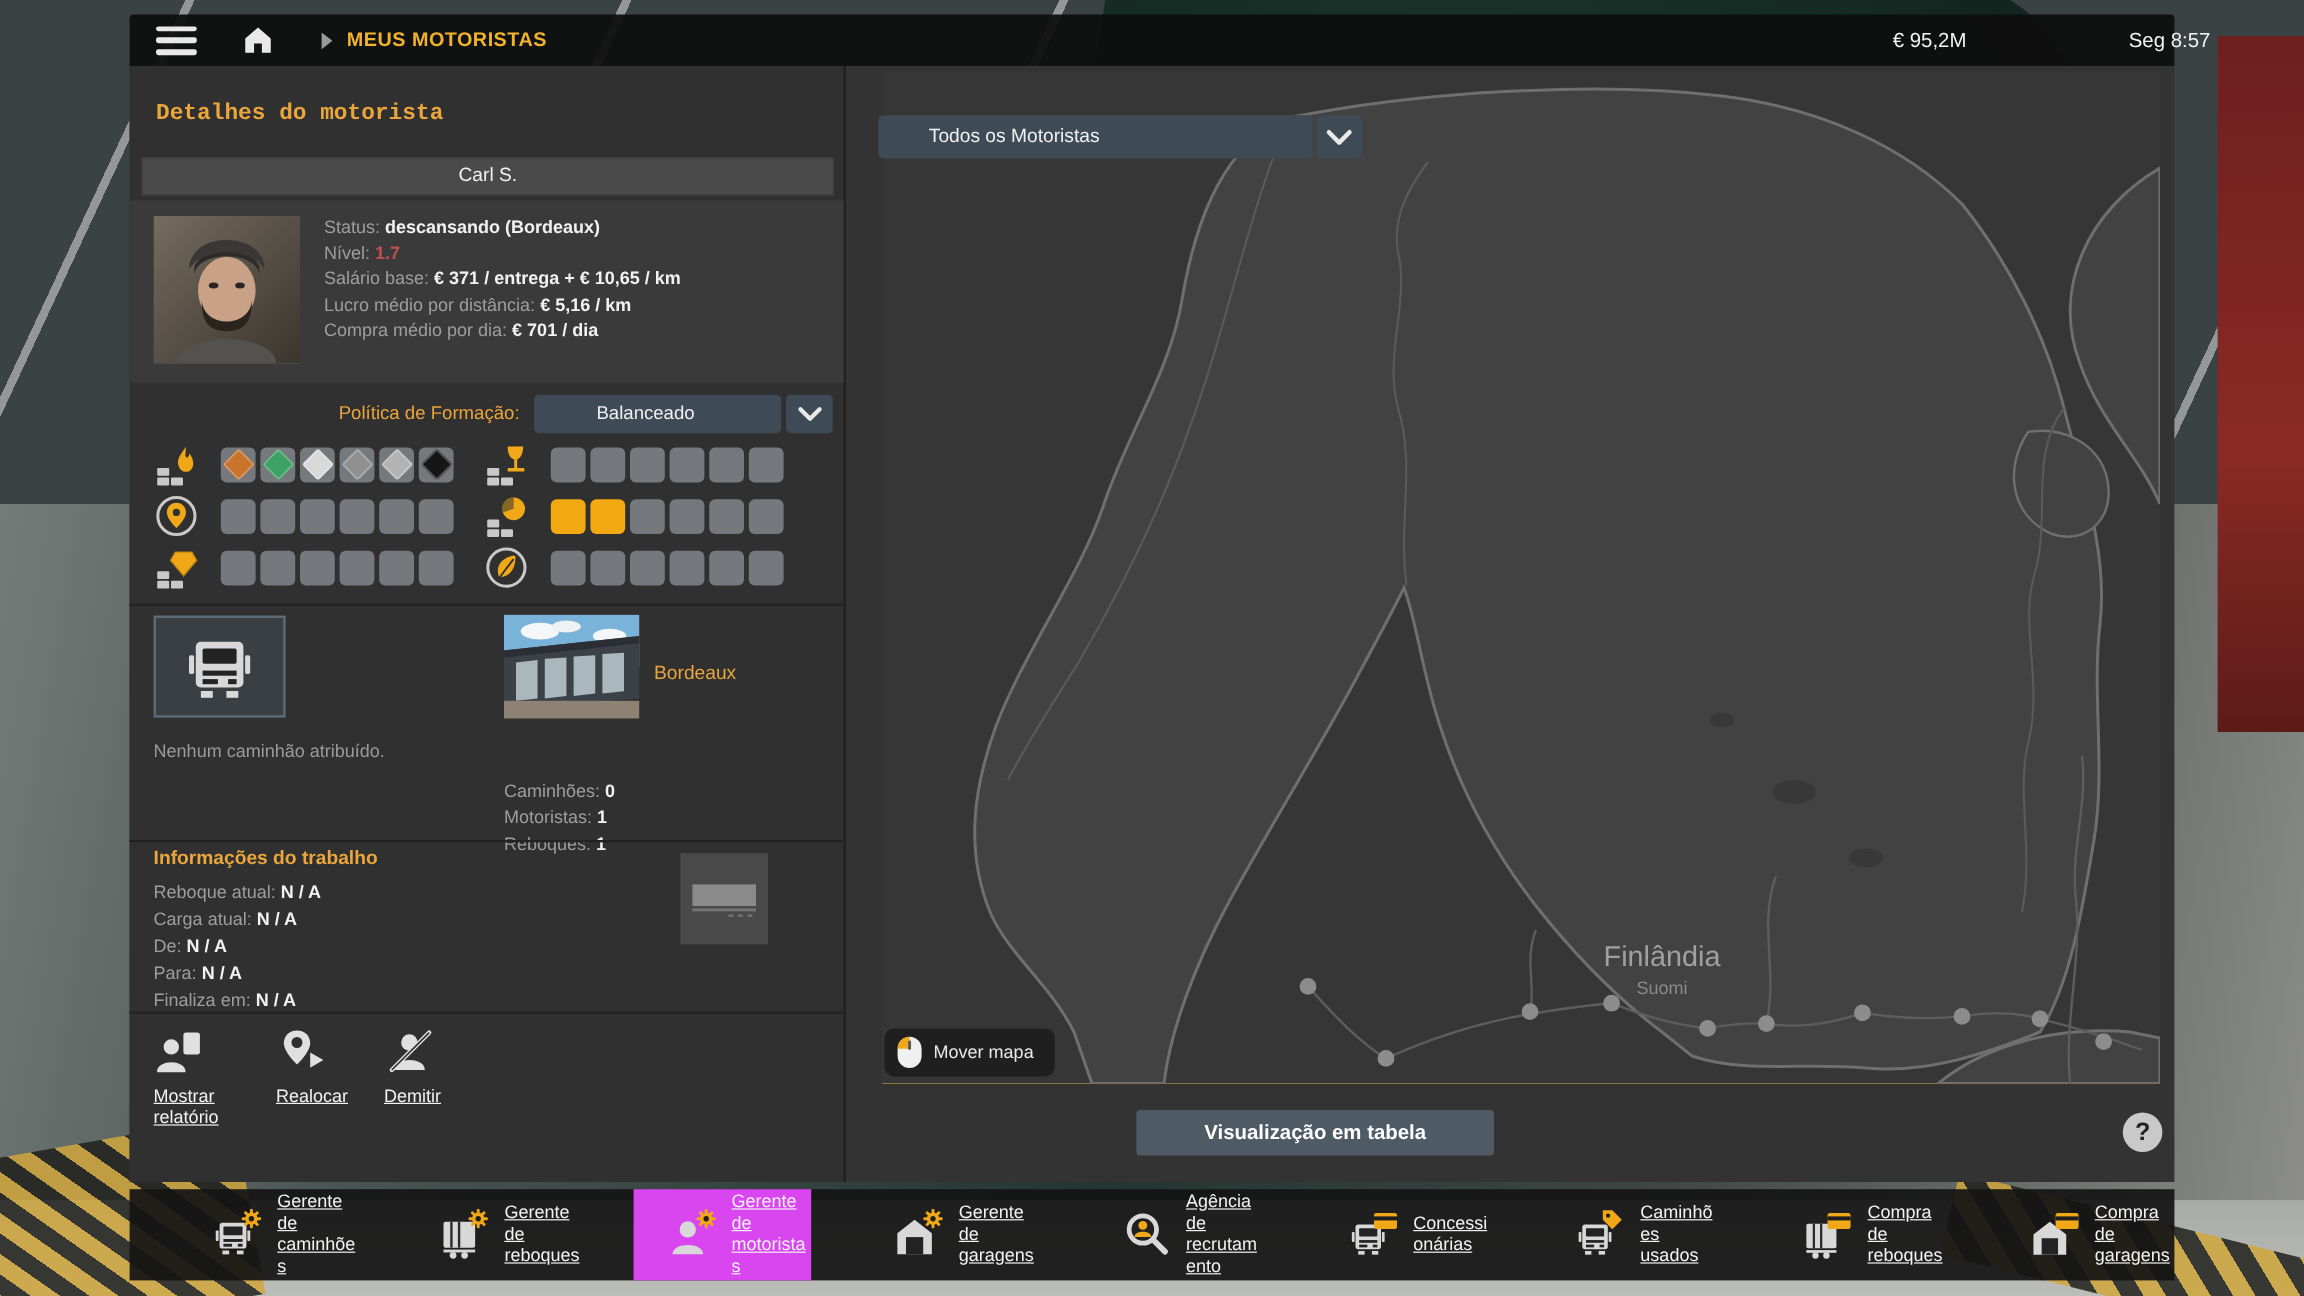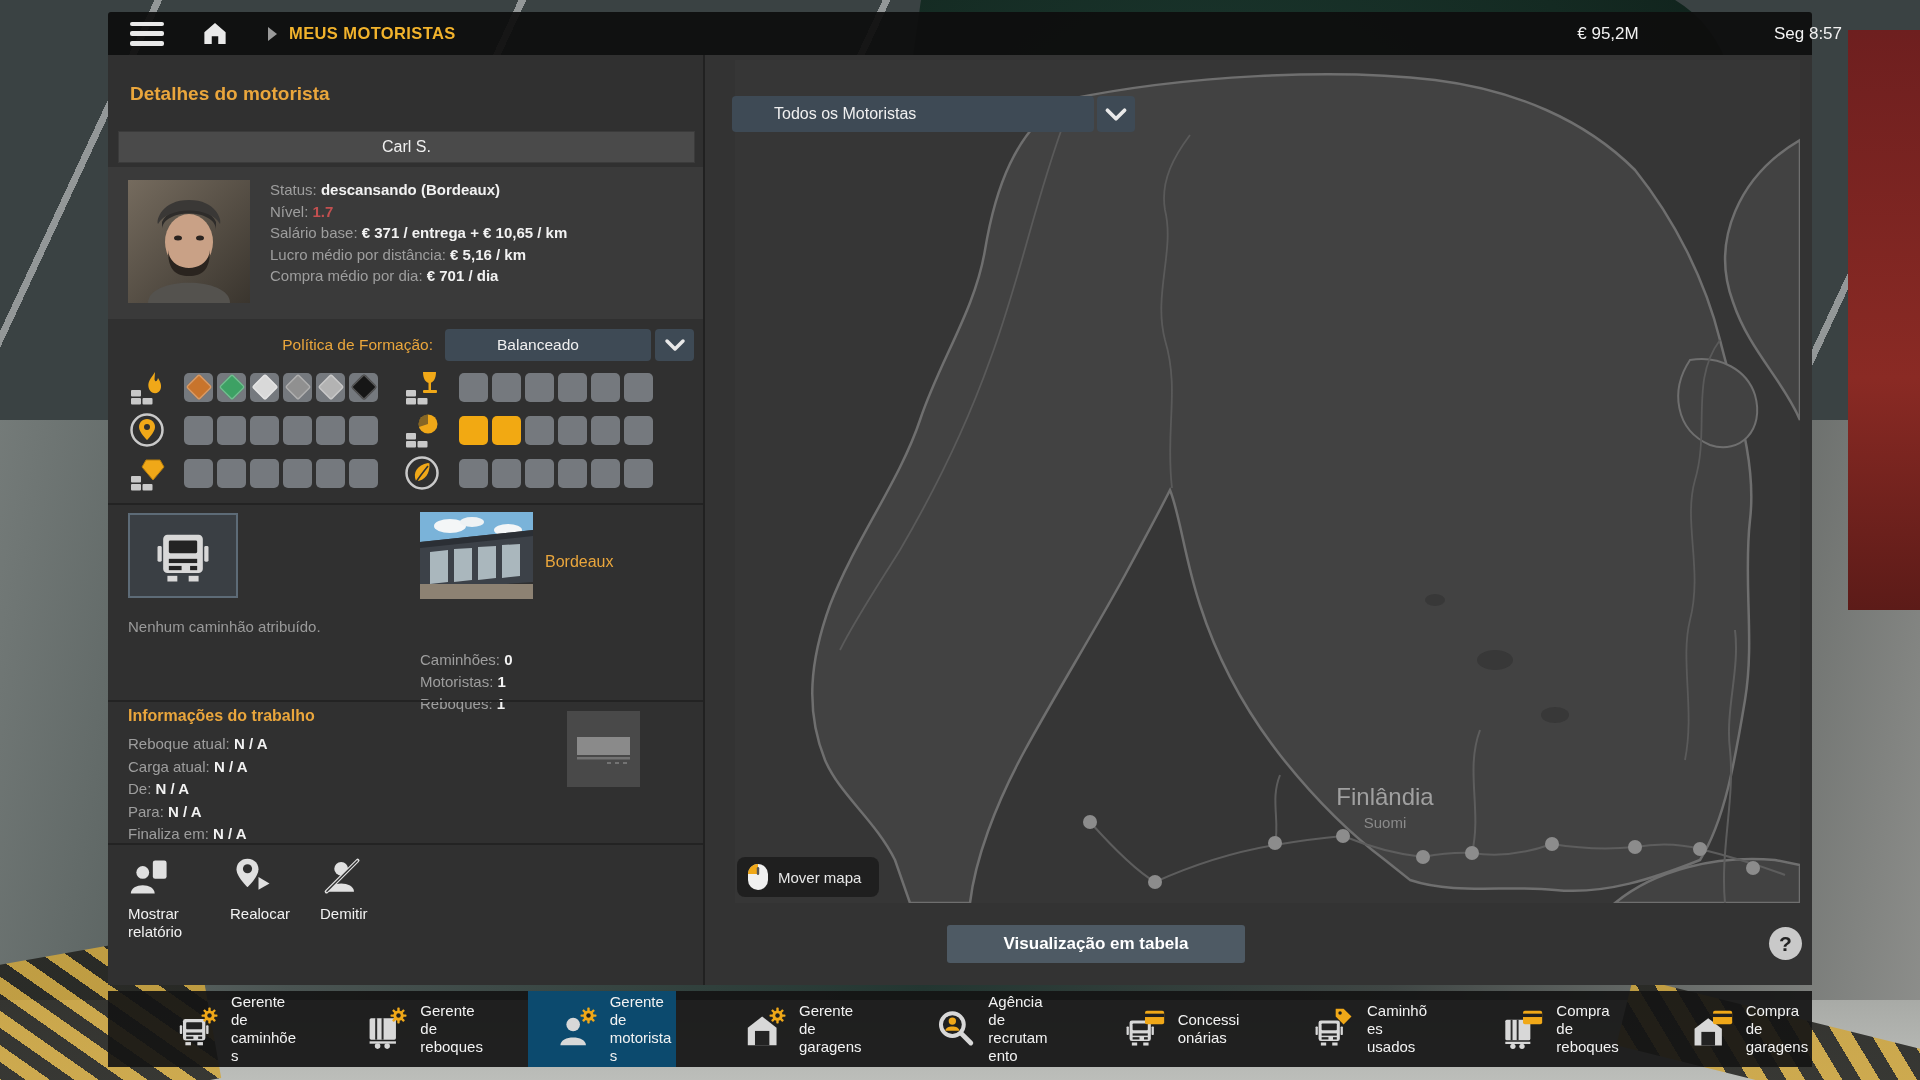--- a/index.html
+++ b/index.html
@@ -24,21 +24,21 @@
   .burger{width:34px;height:24px;margin-left:22px;display:flex;flex-direction:column;justify-content:space-between;cursor:pointer;}
   .burger div{height:4.5px;background:#e9e9e9;border-radius:2px;}
   .home-btn{margin-left:34px;width:34px;height:30px;}
   .crumb-arrow{margin-left:36px;width:0;height:0;border-left:9px solid #9a9a9a;border-top:7px solid transparent;border-bottom:7px solid transparent;}
   .crumb-label{margin-left:12px;color:#f2b32c;font-size:16.5px;font-weight:bold;letter-spacing:.4px;}
   .tb-money{position:absolute;left:1380px;width:240px;text-align:center;color:#f2f2f2;font-size:17px;}
   .tb-time{position:absolute;left:1600px;width:200px;text-align:center;color:#f2f2f2;font-size:17px;}
   
   .main{position:absolute;left:108px;top:55px;width:1704px;height:930px;background:#333333;}
   .left-panel{position:absolute;left:0;top:0;width:597px;height:930px;background:#303030;border-right:2px solid #212121;}
-  .lp-title{position:absolute;left:22px;top:28px;color:#eaa63c;font-size:19px;font-weight:bold;}
+  .lp-title{position:absolute;left:22px;top:28px;color:#eaa63c;font-size:19px;font-weight:bold;font-family:Liberation Mono, monospace;}
   .name-bar{position:absolute;left:10px;top:76px;width:577px;height:32px;background:#4a4a4a;border:1px solid #3b3b3b;
     color:#f0f0f0;font-size:16px;display:flex;align-items:center;justify-content:center;}
   .status-band{position:absolute;left:0;top:112px;width:100%;height:152px;background:#3a3a3a;}
   .photo{position:absolute;left:20px;top:125px;width:122px;height:123px;overflow:hidden;background:#55504a;}
   .status-block{position:absolute;left:162px;top:124px;font-size:15px;line-height:21.5px;color:#9e9e9e;}
   .status-block b{color:#f2f2f2;font-weight:bold;}
   .status-block .lvl{color:#c35050;font-weight:bold;}
   .policy-label{position:absolute;left:80px;top:281px;width:245px;text-align:right;color:#eaa63c;font-size:15.5px;}
   .dd{background:#3e4a55;border-radius:4px;color:#f0f0f0;display:flex;align-items:center;cursor:pointer;}
   .policy-dd{position:absolute;left:337px;top:274px;width:206px;height:32px;font-size:15.5px;padding-left:52px;}
@@ -79,23 +79,23 @@
   .view-btn{position:absolute;top:870px;height:38px;border:none;border-radius:3px;color:#fff;font-size:17px;font-weight:bold;
     font-family:"Liberation Sans",sans-serif;cursor:pointer;display:flex;align-items:center;justify-content:center;}
   .btn-table{left:839px;width:298px;background:#4e5a64;}
   .btn-map{left:1154px;width:290px;background:#d19a17;}
   .help-btn{position:absolute;left:1661px;top:872px;width:33px;height:33px;border-radius:50%;background:#c9c9c9;
     color:#222;font-size:21px;font-weight:bold;display:flex;align-items:center;justify-content:center;cursor:pointer;}
   .city{fill:#8c8c8c;}
   
   .navbar{position:absolute;left:108px;top:991px;width:1704px;height:76px;background:rgba(20,20,20,.93);display:flex;}
   .nav-item{flex:1 1 0;display:flex;align-items:center;justify-content:flex-start;padding-left:26px;gap:10px;cursor:pointer;margin-left:41px;}
-  .nav-item.selected{background:#0c4a6e;}
+  .nav-item.selected{background:#d946ef;}
   .nav-ic{width:46px;height:46px;flex:0 0 auto;}
-  .nav-label{color:#f2f2f2;font-size:15px;line-height:18px;max-width:102px;overflow-wrap:anywhere;}
+  .nav-label{color:#f2f2f2;font-size:15px;line-height:18px;max-width:102px;overflow-wrap:anywhere;text-decoration:underline;}
 </style>
 </head>
 <body>
 
 <svg width="0" height="0" style="position:absolute">
   <defs>
     <symbol id="i-gear" viewBox="0 0 24 24">
       <g fill="#f0a818">
         <rect x="10.5" y="2" width="3" height="20" rx="1"></rect>
         <rect x="10.5" y="2" width="3" height="20" rx="1" transform="rotate(45 12 12)"></rect>

